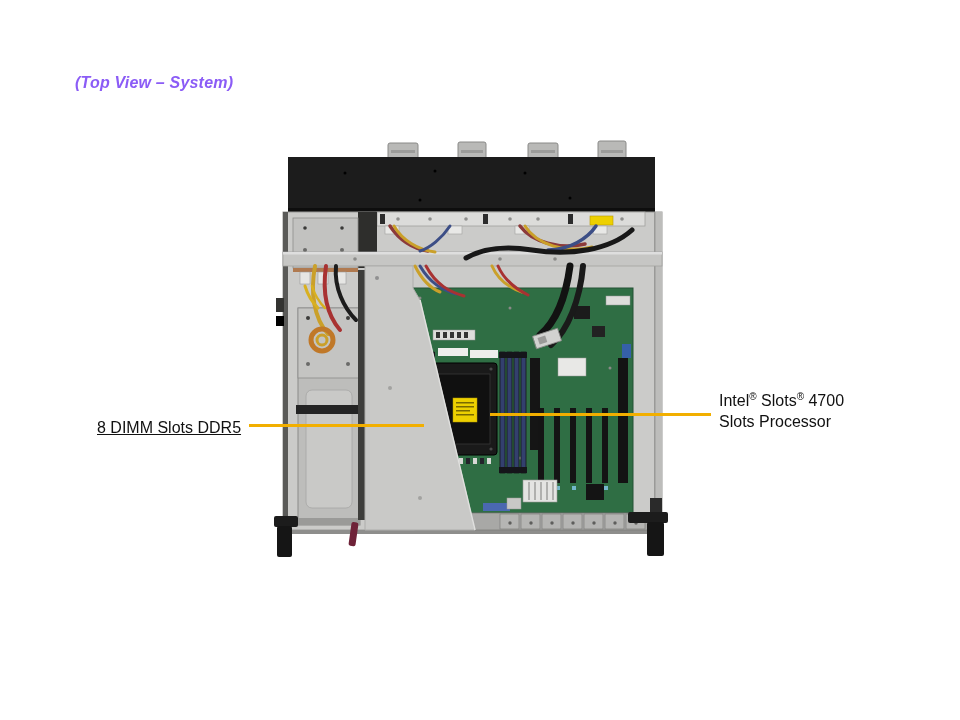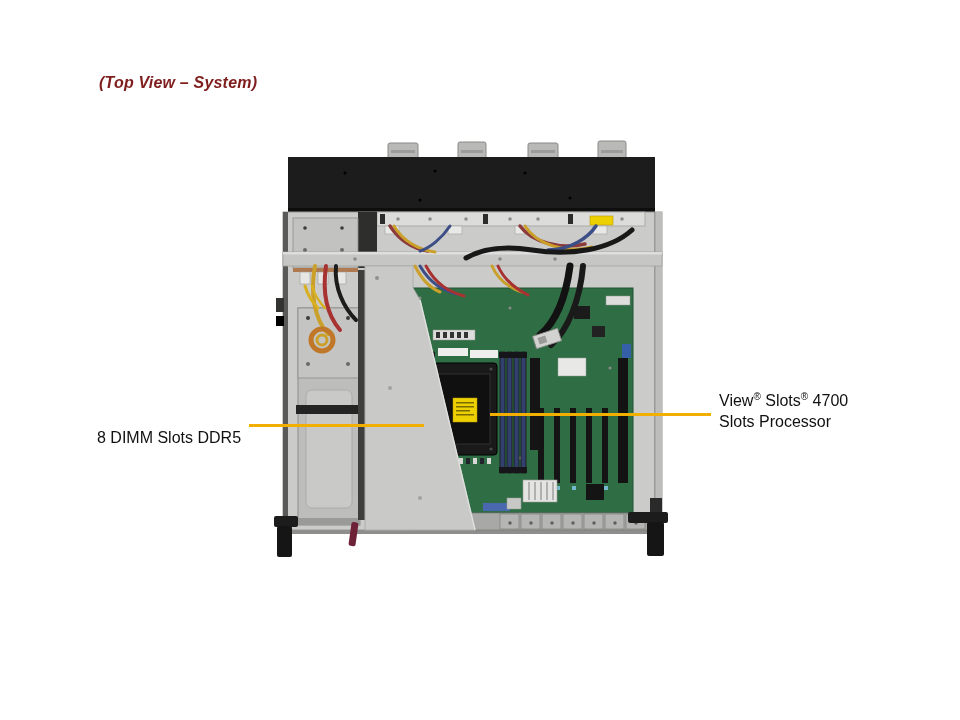--- a/index.html
+++ b/index.html
@@ -2,30 +2,29 @@
 <html style="--leader-line: #F2AF00; --front-panel: #1C1C1C; --chassis: #CBCBC9; --motherboard: #2F6E44; --cpu-sticker: #EDD000;"><head>
 <meta charset="utf-8">
 <style>
   html,body{margin:0;padding:0;}
   body{
     width:960px;height:720px;position:relative;background:#ffffff;
     font-family:"Liberation Sans", sans-serif;color:#1a1a1a;overflow:hidden;
   }
   .figure-title{
     position:absolute;left:75px;top:74px;
-    font-size:16px;font-style:italic;font-weight:bold;color:#7f1d1d;
+    font-size:16px;font-style:italic;font-weight:bold;color:#8b5cf6;
     letter-spacing:.2px;
-    margin-left:24px;
   }
   .server-svg{position:absolute;left:270px;top:138px;width:400px;height:422px;}
   .leader{position:absolute;height:3px;background:var(--leader-line,#f2af00);z-index:5;}
   .leader-left{left:249px;top:424px;width:175px;}
   .leader-right{left:490px;top:413px;width:221px;}
   .callout{position:absolute;font-size:16px;line-height:21px;color:#111;z-index:6;}
-  .callout-dimm{left:97px;top:427px;white-space:nowrap;}
+  .callout-dimm{left:97px;top:417px;white-space:nowrap;text-decoration:underline;}
   .callout-cpu{left:719px;top:390px;}
   .callout sup{font-size:10px;line-height:0;}
   
   .panel{fill:var(--front-panel,#1c1c1c);}
   .chassisfill{fill:var(--chassis,#cbcbc9);}
   .mobo{fill:var(--motherboard,#2f6e44);}
   .sticker{fill:var(--cpu-sticker,#edd000);}
 </style>
 </head>
 <body>
@@ -310,18 +309,18 @@
       <rect x="6" y="178" width="8" height="10" fill="#44444  2"></rect>
     </g>
   </svg>
 
   <div class="leader leader-left"></div>
   <div class="leader leader-right"></div>
 
   <div class="callout callout-dimm">8 DIMM Slots DDR5</div>
 
   <div class="callout callout-cpu">
-    <span>View</span><sup>®</sup><span> Slots</span><sup>®</sup><span> 4700</span>
+    <span>Intel</span><sup>®</sup><span> Slots</span><sup>®</sup><span> 4700</span>
     <br>
     <span>Slots Processor</span>
   </div>
 
 </div>
 
 </body></html>

